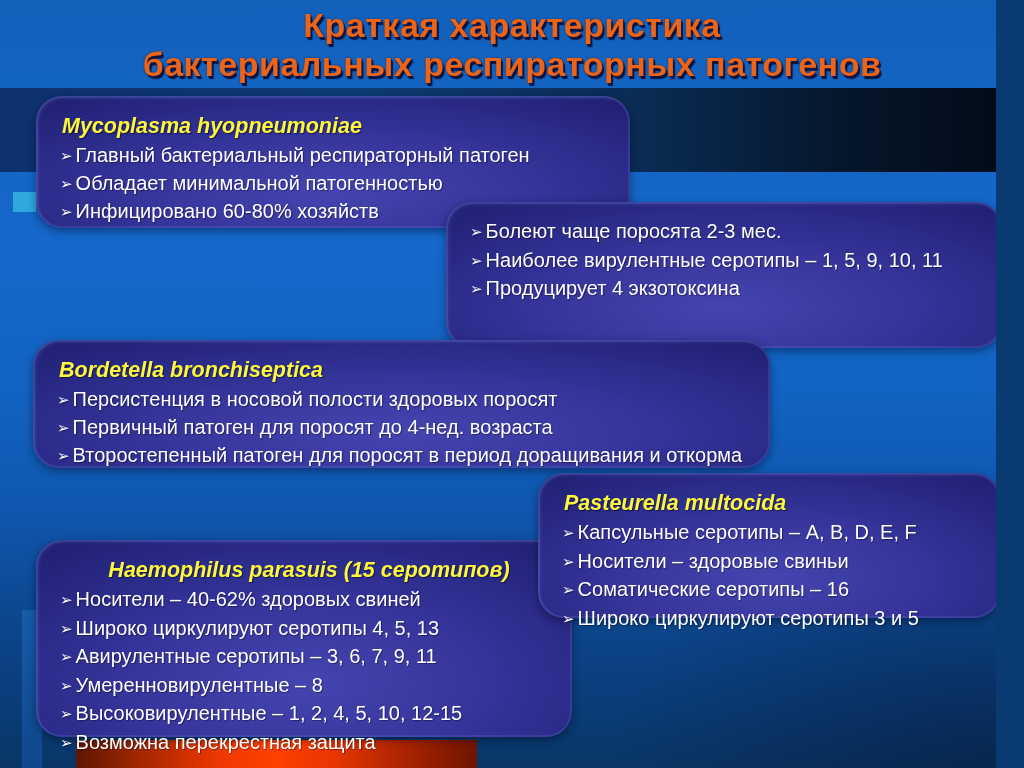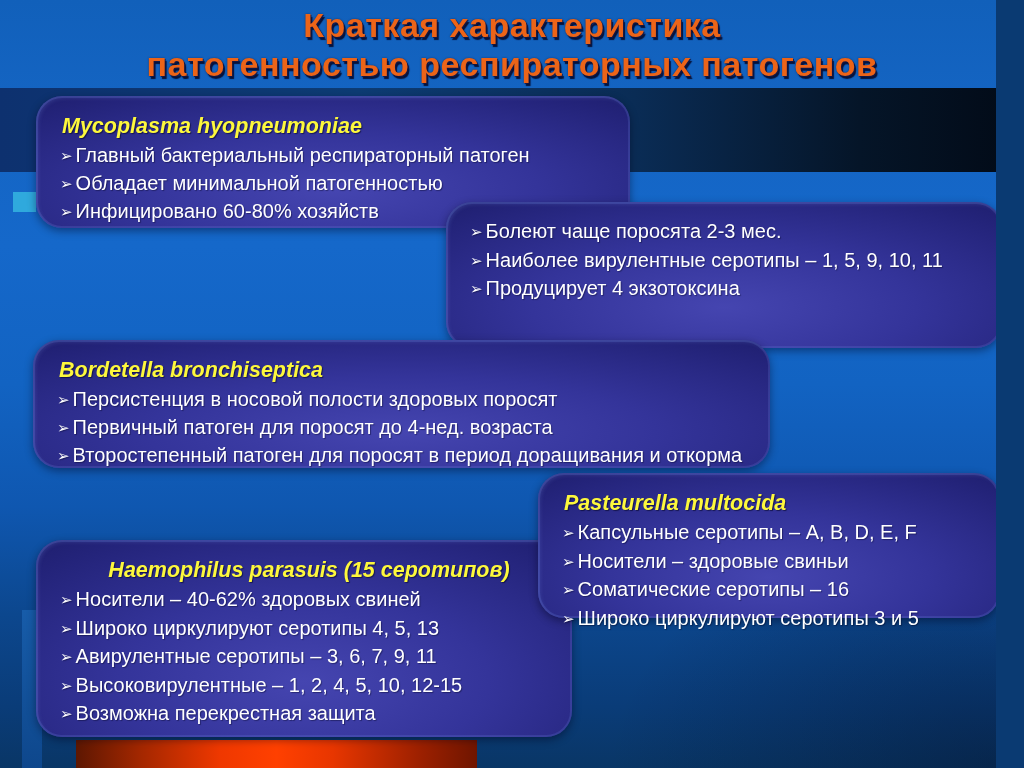--- a/index.html
+++ b/index.html
@@ -55,21 +55,21 @@
 
 <div class="slide">
 
   <div class="band"></div>
   <div class="accent"></div>
   <div class="strip"></div>
   <div class="bottom-bar"></div>
 
   <h1 class="title">
     <span>Краткая характеристика</span>
-    <span>патогенностью респираторных патогенов</span>
+    <span>бактериальных респираторных патогенов</span>
   </h1>
 
   <section class="card c1">
     <h2 class="card-title">Mycoplasma hyopneumoniae</h2>
     <ul class="card-list">
       <li><span class="b">➢</span><span>Главный бактериальный респираторный патоген</span></li>
       <li><span class="b">➢</span><span>Обладает минимальной патогенностью</span></li>
       <li><span class="b">➢</span><span>Инфицировано 60-80% хозяйств</span></li>
     </ul>
   </section>
@@ -100,18 +100,19 @@
       <li><span class="b">➢</span><span>Широко циркулируют серотипы 3 и 5</span></li>
     </ul>
   </section>
 
   <section class="card c5">
     <h2 class="card-title center">Haemophilus parasuis (15 серотипов)</h2>
     <ul class="card-list">
       <li><span class="b">➢</span><span>Носители – 40-62% здоровых свиней</span></li>
       <li><span class="b">➢</span><span>Широко циркулируют серотипы 4, 5, 13</span></li>
       <li><span class="b">➢</span><span>Авирулентные серотипы – 3, 6, 7, 9, 11</span></li>
+      <li><span class="b">➢</span><span>Умеренновирулентные – 8</span></li>
       <li><span class="b">➢</span><span>Высоковирулентные – 1, 2, 4, 5, 10, 12-15</span></li>
       <li><span class="b">➢</span><span>Возможна перекрестная защита</span></li>
     </ul>
   </section>
 
 </div>
 
 </body></html>

